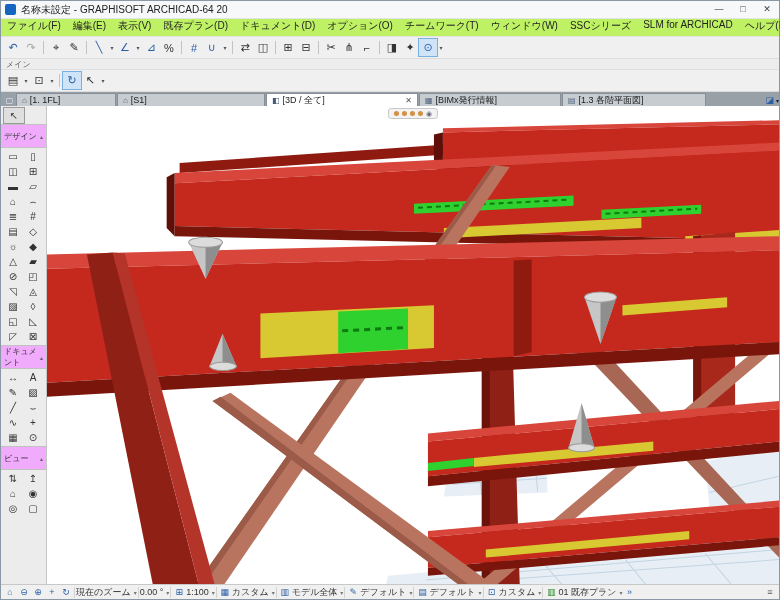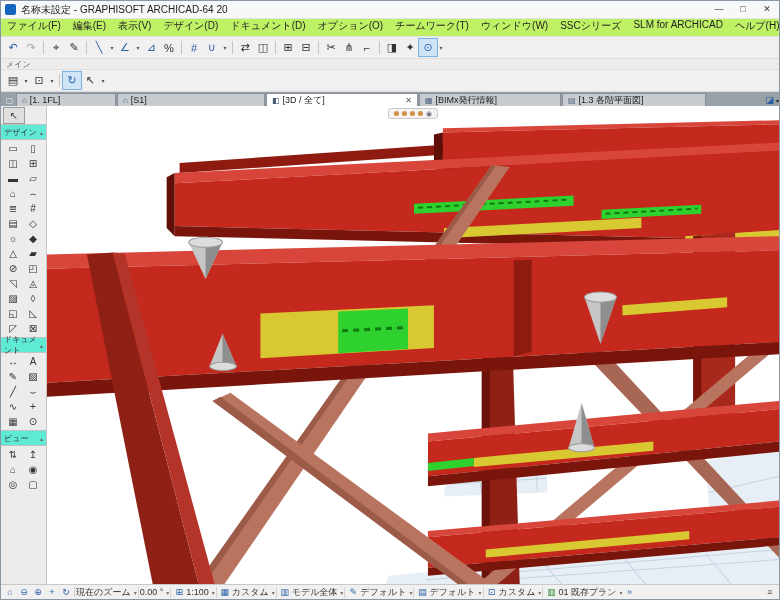--- a/index.html
+++ b/index.html
@@ -44,21 +44,21 @@
   .tabbar-right{margin-left:auto;display:flex;align-items:center;margin-bottom:1px}
   .tabbar-right .g{font-size:9px;color:#2a5fa5;padding:0 2px}
   .tabbar-right .c{font-size:6px;color:#223}
 
   
   .content{flex:1;display:flex;min-height:0}
   .toolbox{width:46px;flex:0 0 auto;background:#ececec;border-right:1px solid #c6c6c6;overflow:hidden}
   .tbx-select-row{display:flex;padding:2px 3px 1px}
   .tbx-tool{width:20px;height:15px;display:flex;align-items:center;justify-content:center;font-size:10px;color:#333;flex:0 0 auto}
   .tbx-tool.active{background:#dfdfdf;outline:1px solid #9a9a9a}
-  .tbx-header{height:16px;background:#5eead4;border-top:1px solid #c2c2c2;border-bottom:1px solid #c2c2c2;display:flex;align-items:center;justify-content:space-between;font-size:8px;color:#333;padding:0 3px}
+  .tbx-header{height:24px;background:#f0abfc;border-top:1px solid #c2c2c2;border-bottom:1px solid #c2c2c2;display:flex;align-items:center;justify-content:space-between;font-size:8px;color:#333;padding:0 3px}
   .tbx-caret{font-size:6px;color:#666}
   .tbx-grid{display:flex;flex-wrap:wrap;padding:1px 2px}
 
   .viewport{flex:1;position:relative;background:#ffffff;overflow:hidden}
   .viewport svg{display:block;width:100%;height:100%}
   .mini-palette{position:absolute;top:2px;left:50%;transform:translateX(-50%);display:flex;align-items:center;gap:3px;background:rgba(242,242,242,.95);border:1px solid #c9c9c9;border-radius:3px;padding:2px 5px;height:11px}
   .mini-dot{width:5px;height:5px;border-radius:50%;background:#d49044;flex:0 0 auto}
   .mini-eye{font-size:7px;color:#667;line-height:1}
 
   
@@ -89,21 +89,21 @@
   </div>
 
   <div class="menubar">
 
       <span class="menu-item">ファイル(F)</span>
 
       <span class="menu-item">編集(E)</span>
 
       <span class="menu-item">表示(V)</span>
 
-      <span class="menu-item">デザイン(D)</span>
+      <span class="menu-item">既存プラン(D)</span>
 
       <span class="menu-item">ドキュメント(D)</span>
 
       <span class="menu-item">オプション(O)</span>
 
       <span class="menu-item">チームワーク(T)</span>
 
       <span class="menu-item">ウィンドウ(W)</span>
 
       <span class="menu-item">SSCシリーズ</span>

